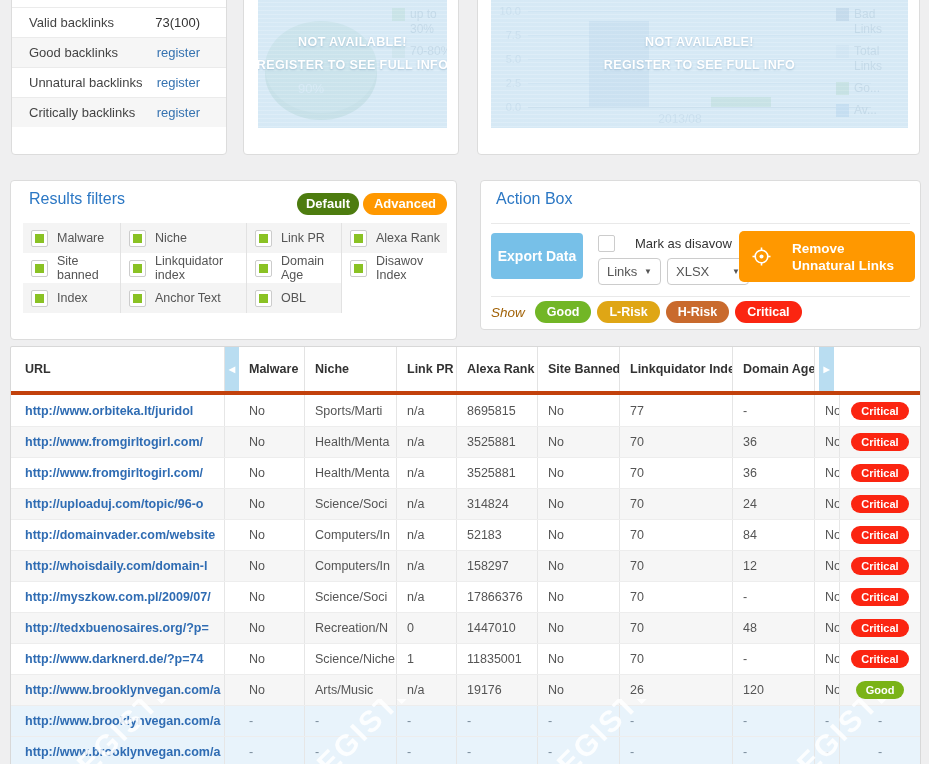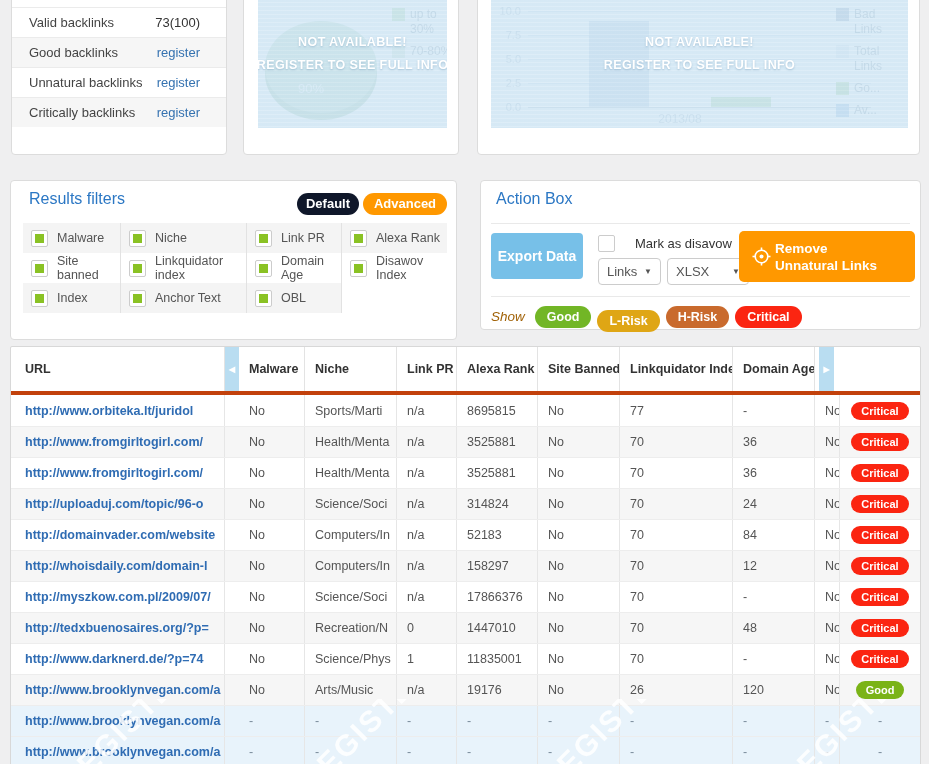--- a/index.html
+++ b/index.html
@@ -40,21 +40,21 @@
            background:repeating-linear-gradient(180deg,rgba(205,228,243,.82) 0 3px,rgba(214,233,246,.82) 3px 4px);
            display:flex;flex-direction:column;align-items:center;padding-top:64px;gap:9px;box-sizing:border-box;}
   .ov-line{font-size:12.5px;font-weight:bold;color:#fff;letter-spacing:.4px;
            text-shadow:0 1px 2px rgba(120,160,190,.55);white-space:nowrap;}
 
   
   #filters-panel{left:10px;top:180px;width:447px;height:160px;}
   .panel-title{position:absolute;left:18px;top:9px;font-size:16px;color:#2b77c4;}
   .pill{position:absolute;height:22px;line-height:22px;border-radius:12px;color:#fff;font-weight:bold;
         font-size:13px;text-align:center;cursor:pointer;}
-  #btn-default{left:286px;top:12px;width:62px;background:#0f172a;}
+  #btn-default{left:286px;top:12px;width:62px;background:#4d7c0f;}
   #btn-advanced{left:352px;top:12px;width:84px;background:#ff9800;}
   .filter-grid{position:absolute;left:12px;top:42px;right:9px;display:flex;}
   .f-col{border-right:1px solid #e2e2e2;box-sizing:border-box;}
   .f-col:nth-child(1){width:98px;}.f-col:nth-child(2){width:126px;}.f-col:nth-child(3){width:95px;}
   .f-col:nth-child(4){flex:1;border-right:none;}
   .f-item{height:30px;display:flex;align-items:center;padding-left:8px;font-size:12.5px;color:#555;cursor:pointer;}
   .f-item:nth-child(1),.f-item:nth-child(3){background:#f4f4f4;}
   .checkbox{width:15px;height:15px;background:#fff;border:1px solid #ccc;border-radius:2px;margin-right:9px;
             display:flex;align-items:center;justify-content:center;flex:none;}
   .checkbox .in{width:9px;height:9px;background:#8ac224;}
@@ -65,21 +65,21 @@
   #export-btn{position:absolute;left:10px;top:52px;width:92px;height:46px;background:#77c0e8;border-radius:4px;
               color:#fff;font-weight:bold;font-size:14px;display:flex;align-items:center;justify-content:center;cursor:pointer;}
   #disavow{position:absolute;left:117px;top:54px;display:flex;gap:11px;align-items:center;font-size:13px;color:#333;}
   .select{position:absolute;height:27px;border:1px solid #ccc;border-radius:4px;background:#fff;display:flex;
           align-items:center;justify-content:space-between;padding:0 8px;font-size:13px;color:#555;
           box-sizing:border-box;cursor:pointer;}
   #sel-links{left:117px;top:77px;width:63px;}
   #sel-format{left:186px;top:77px;width:82px;}
   .caret{font-size:8px;color:#555;margin-left:6px;}
   #remove-btn{position:absolute;left:258px;top:50px;width:176px;height:51px;background:#ff9800;border-radius:5px;
-              color:#fff;display:flex;align-items:center;padding-left:13px;gap:4px;font-weight:bold;
+              color:#fff;display:flex;align-items:center;padding-left:13px;gap:21px;font-weight:bold;
               font-size:13.5px;line-height:17px;box-sizing:border-box;cursor:pointer;}
   #remove-btn .txt{width:118px;}
   #show-row{position:absolute;left:10px;top:120px;display:flex;align-items:center;gap:6px;}
   .show-label{font-size:13.5px;color:#a16207;margin-right:4px;font-style:italic;}
   .show-badge{height:22px;line-height:22px;border-radius:11px;color:#fff;font-weight:bold;font-size:12.5px;
               padding:0 12px;cursor:pointer;}
 
   
   #table{position:absolute;left:10px;top:346px;width:909px;height:418px;background:#fff;
          border:1px solid #d8d8d8;border-radius:2px;box-sizing:content-box;overflow:hidden;}
@@ -313,21 +313,21 @@
         <line x1="9.5" y1="15.5" x2="9.5" y2="18.5" stroke="#fff" stroke-width="1.6"></line>
         <line x1="0.5" y1="9.5" x2="3.5" y2="9.5" stroke="#fff" stroke-width="1.6"></line>
         <line x1="15.5" y1="9.5" x2="18.5" y2="9.5" stroke="#fff" stroke-width="1.6"></line>
       </svg>
       <span class="txt">Remove Unnatural Links</span>
     </div>
     <div class="divider" style="top:115px;"></div>
     <div id="show-row">
       <span class="show-label">Show</span>
     <span class="show-badge" style="background: rgb(114, 182, 38);">Good</span>
-        <span class="show-badge" style="background: rgb(223, 166, 21); margin-top: 9px;">L-Risk</span>
+        <span class="show-badge" style="background: rgb(223, 166, 21);">L-Risk</span>
         <span class="show-badge" style="background: rgb(201, 106, 45);">H-Risk</span>
         <span class="show-badge" style="background: rgb(251, 37, 17);">Critical</span>
       </div>
   </div>
 
   <div id="table">
     <div class="thead">
       <div class="th c0">URL</div>
       <div class="th c1">◀</div>
       <div class="th c2">Malware</div>
@@ -459,21 +459,21 @@
           <div class="td c8">48</div>
           <div class="td c9">No</div>
           <div class="td c10">
             <span class="badge critical">Critical</span>
           </div>
         </div>
         <div class="tr">
           <div class="td c0 url-cell">http://www.darknerd.de/?p=74</div>
           <div class="td c1"></div>
           <div class="td c2">No</div>
-          <div class="td c3">Science/Phys</div>
+          <div class="td c3">Science/Niche</div>
           <div class="td c4">1</div>
           <div class="td c5">11835001</div>
           <div class="td c6">No</div>
           <div class="td c7">70</div>
           <div class="td c8">-</div>
           <div class="td c9">No</div>
           <div class="td c10">
             <span class="badge critical">Critical</span>
           </div>
         </div>

